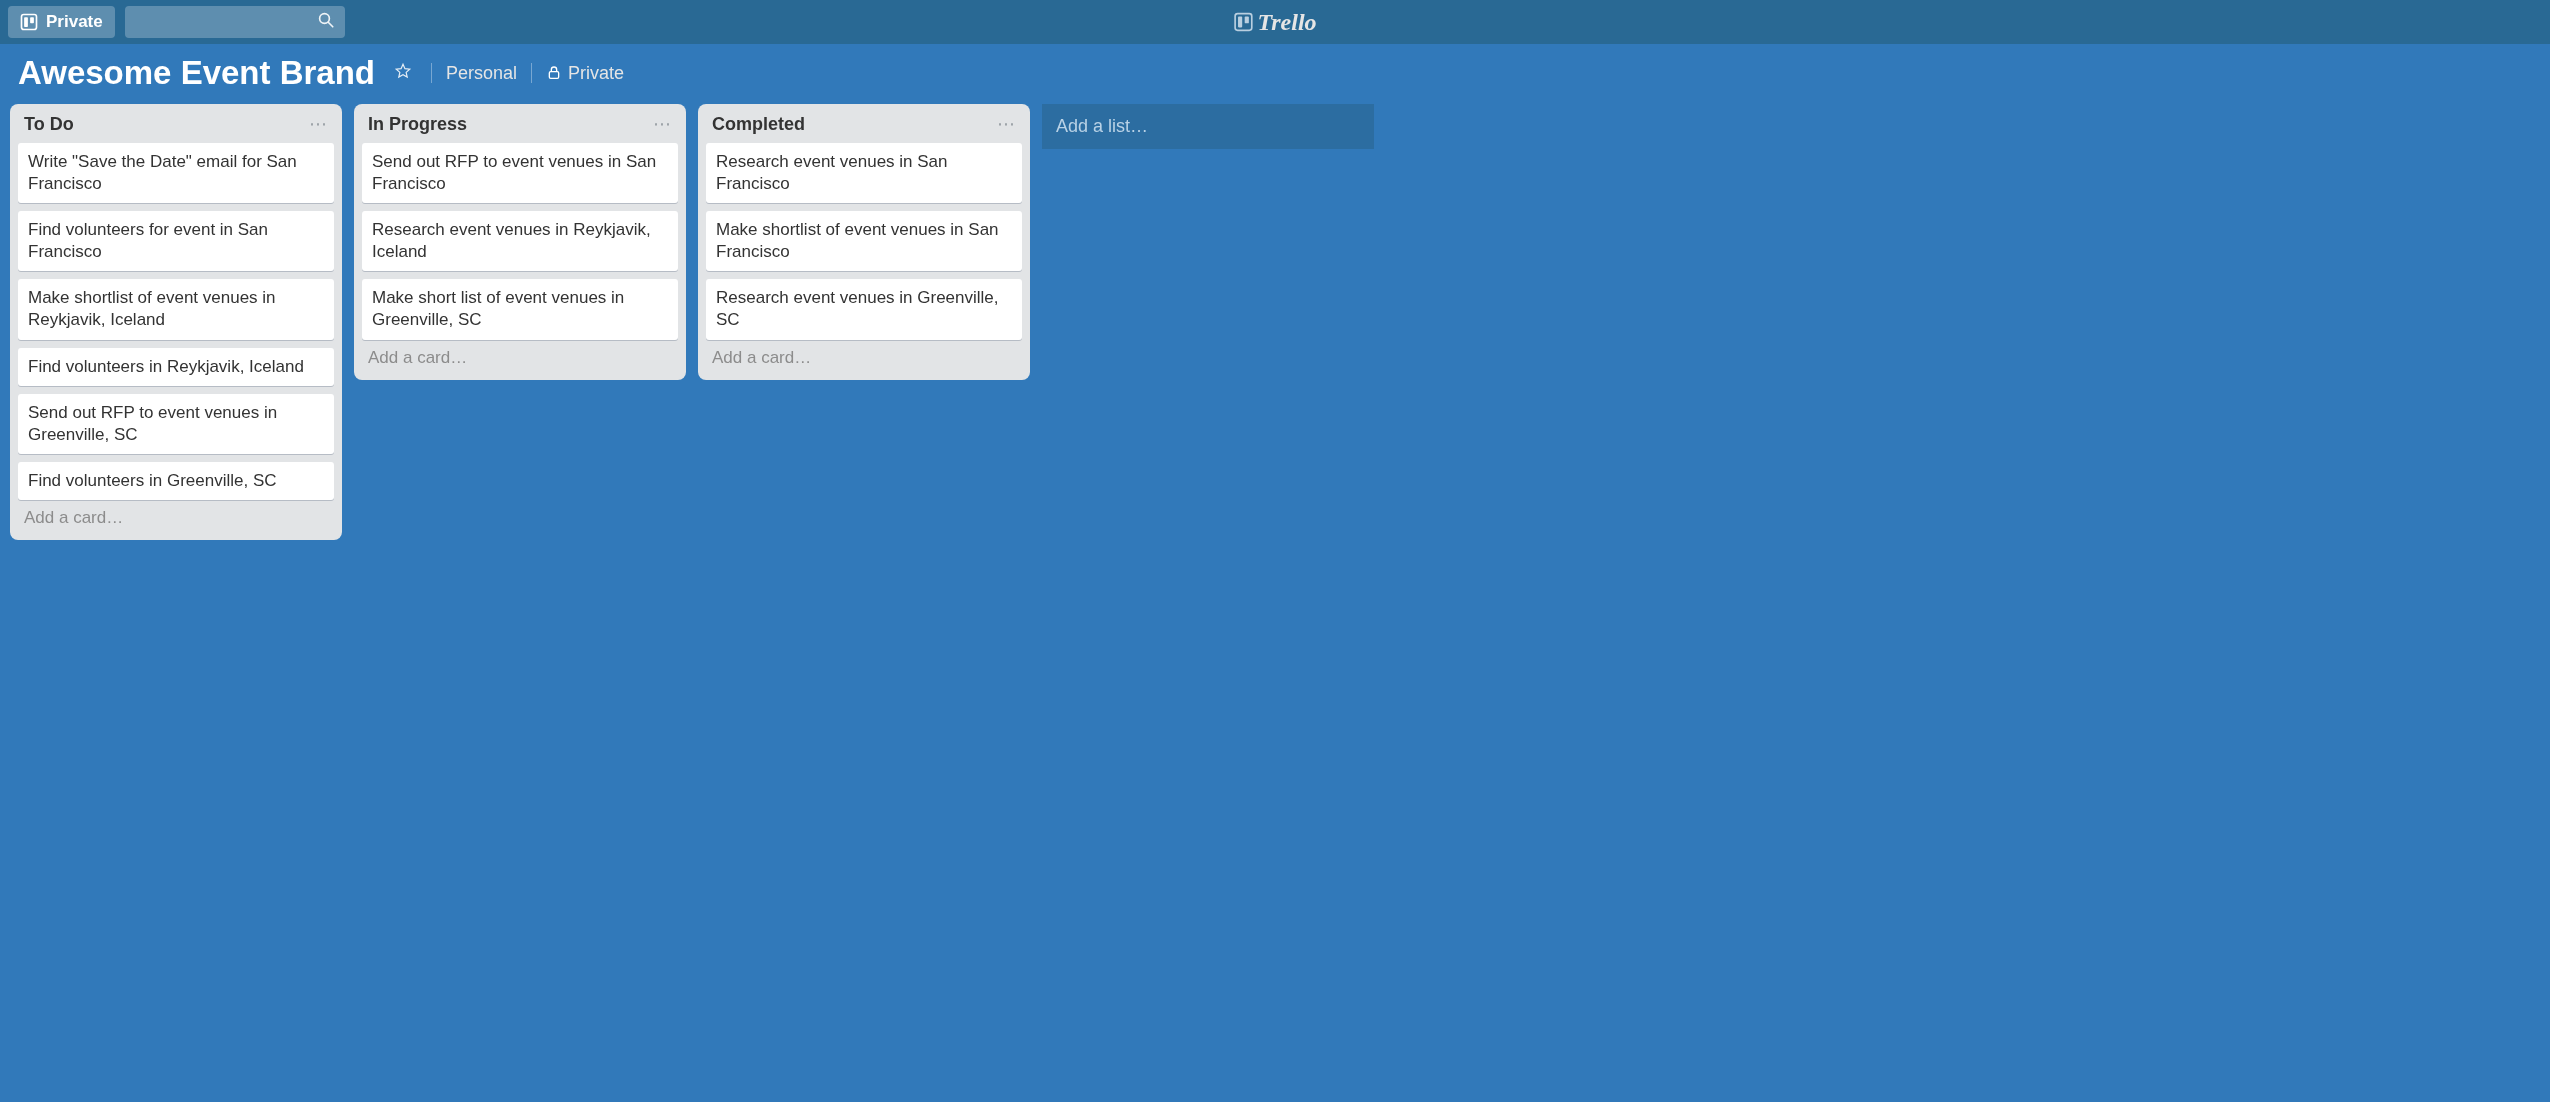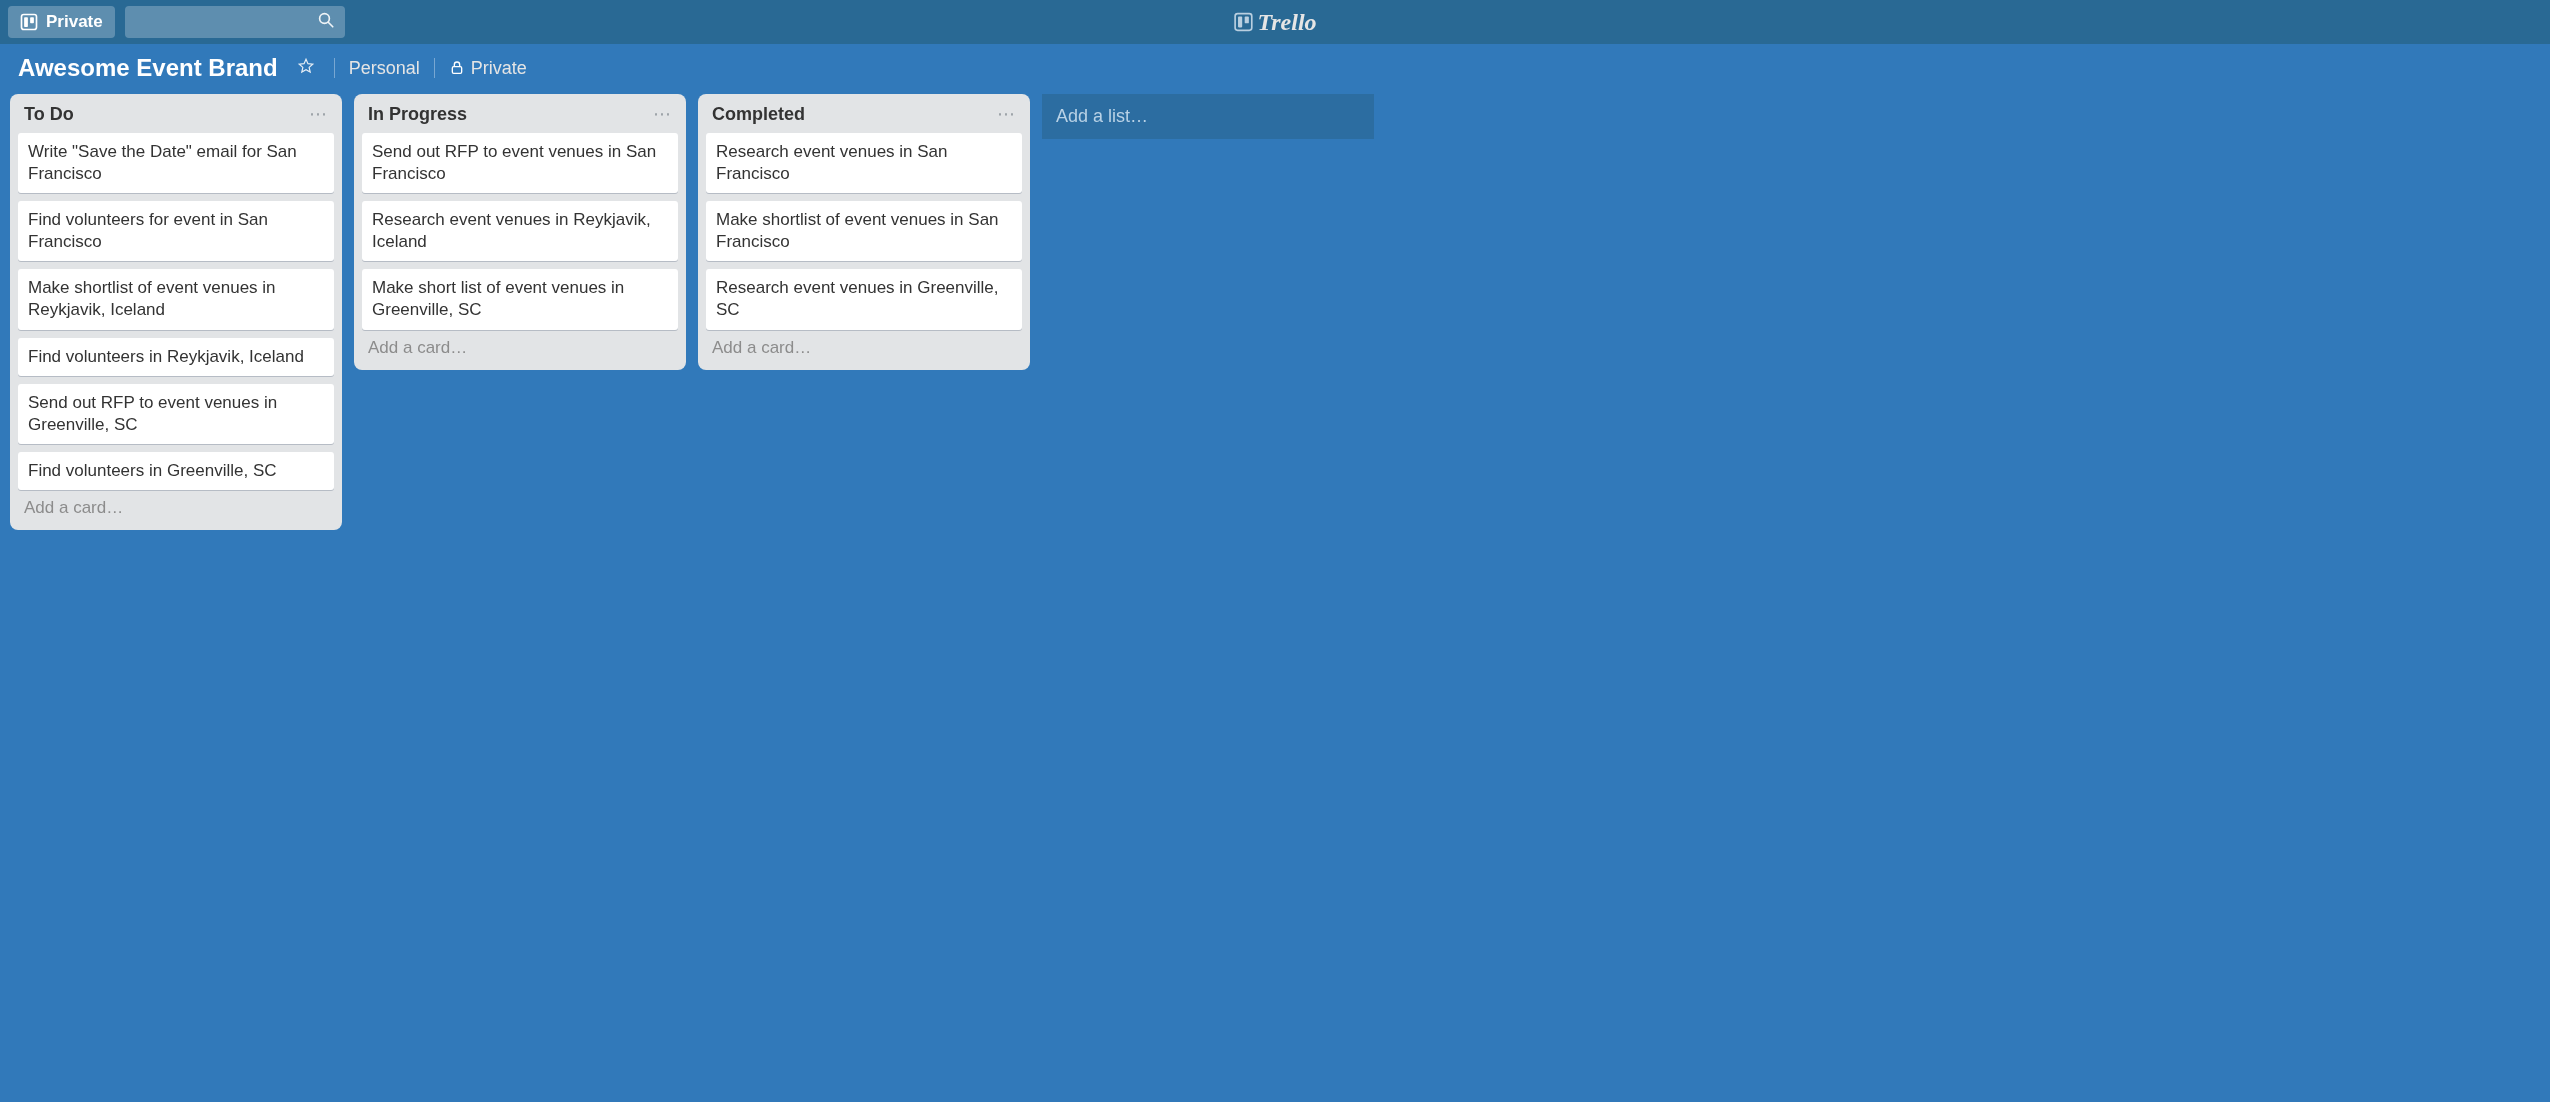--- a/index.html
+++ b/index.html
@@ -63,21 +63,21 @@
 
   
   .board-header {
     display: flex;
     align-items: center;
     gap: 14px;
     padding: 10px 18px 6px 18px;
     color: #fff;
   }
   .board-title {
-    font-size: 24px;
+    font-size: 33px;
     font-weight: 700;
     color: #fff;
   }
   .star-btn {
     width: 28px; height: 28px;
     display:flex;align-items:center;justify-content:center;
     border-radius:3px; cursor:pointer;
     color: rgba(255,255,255,0.7);
   }
   .vdiv {

